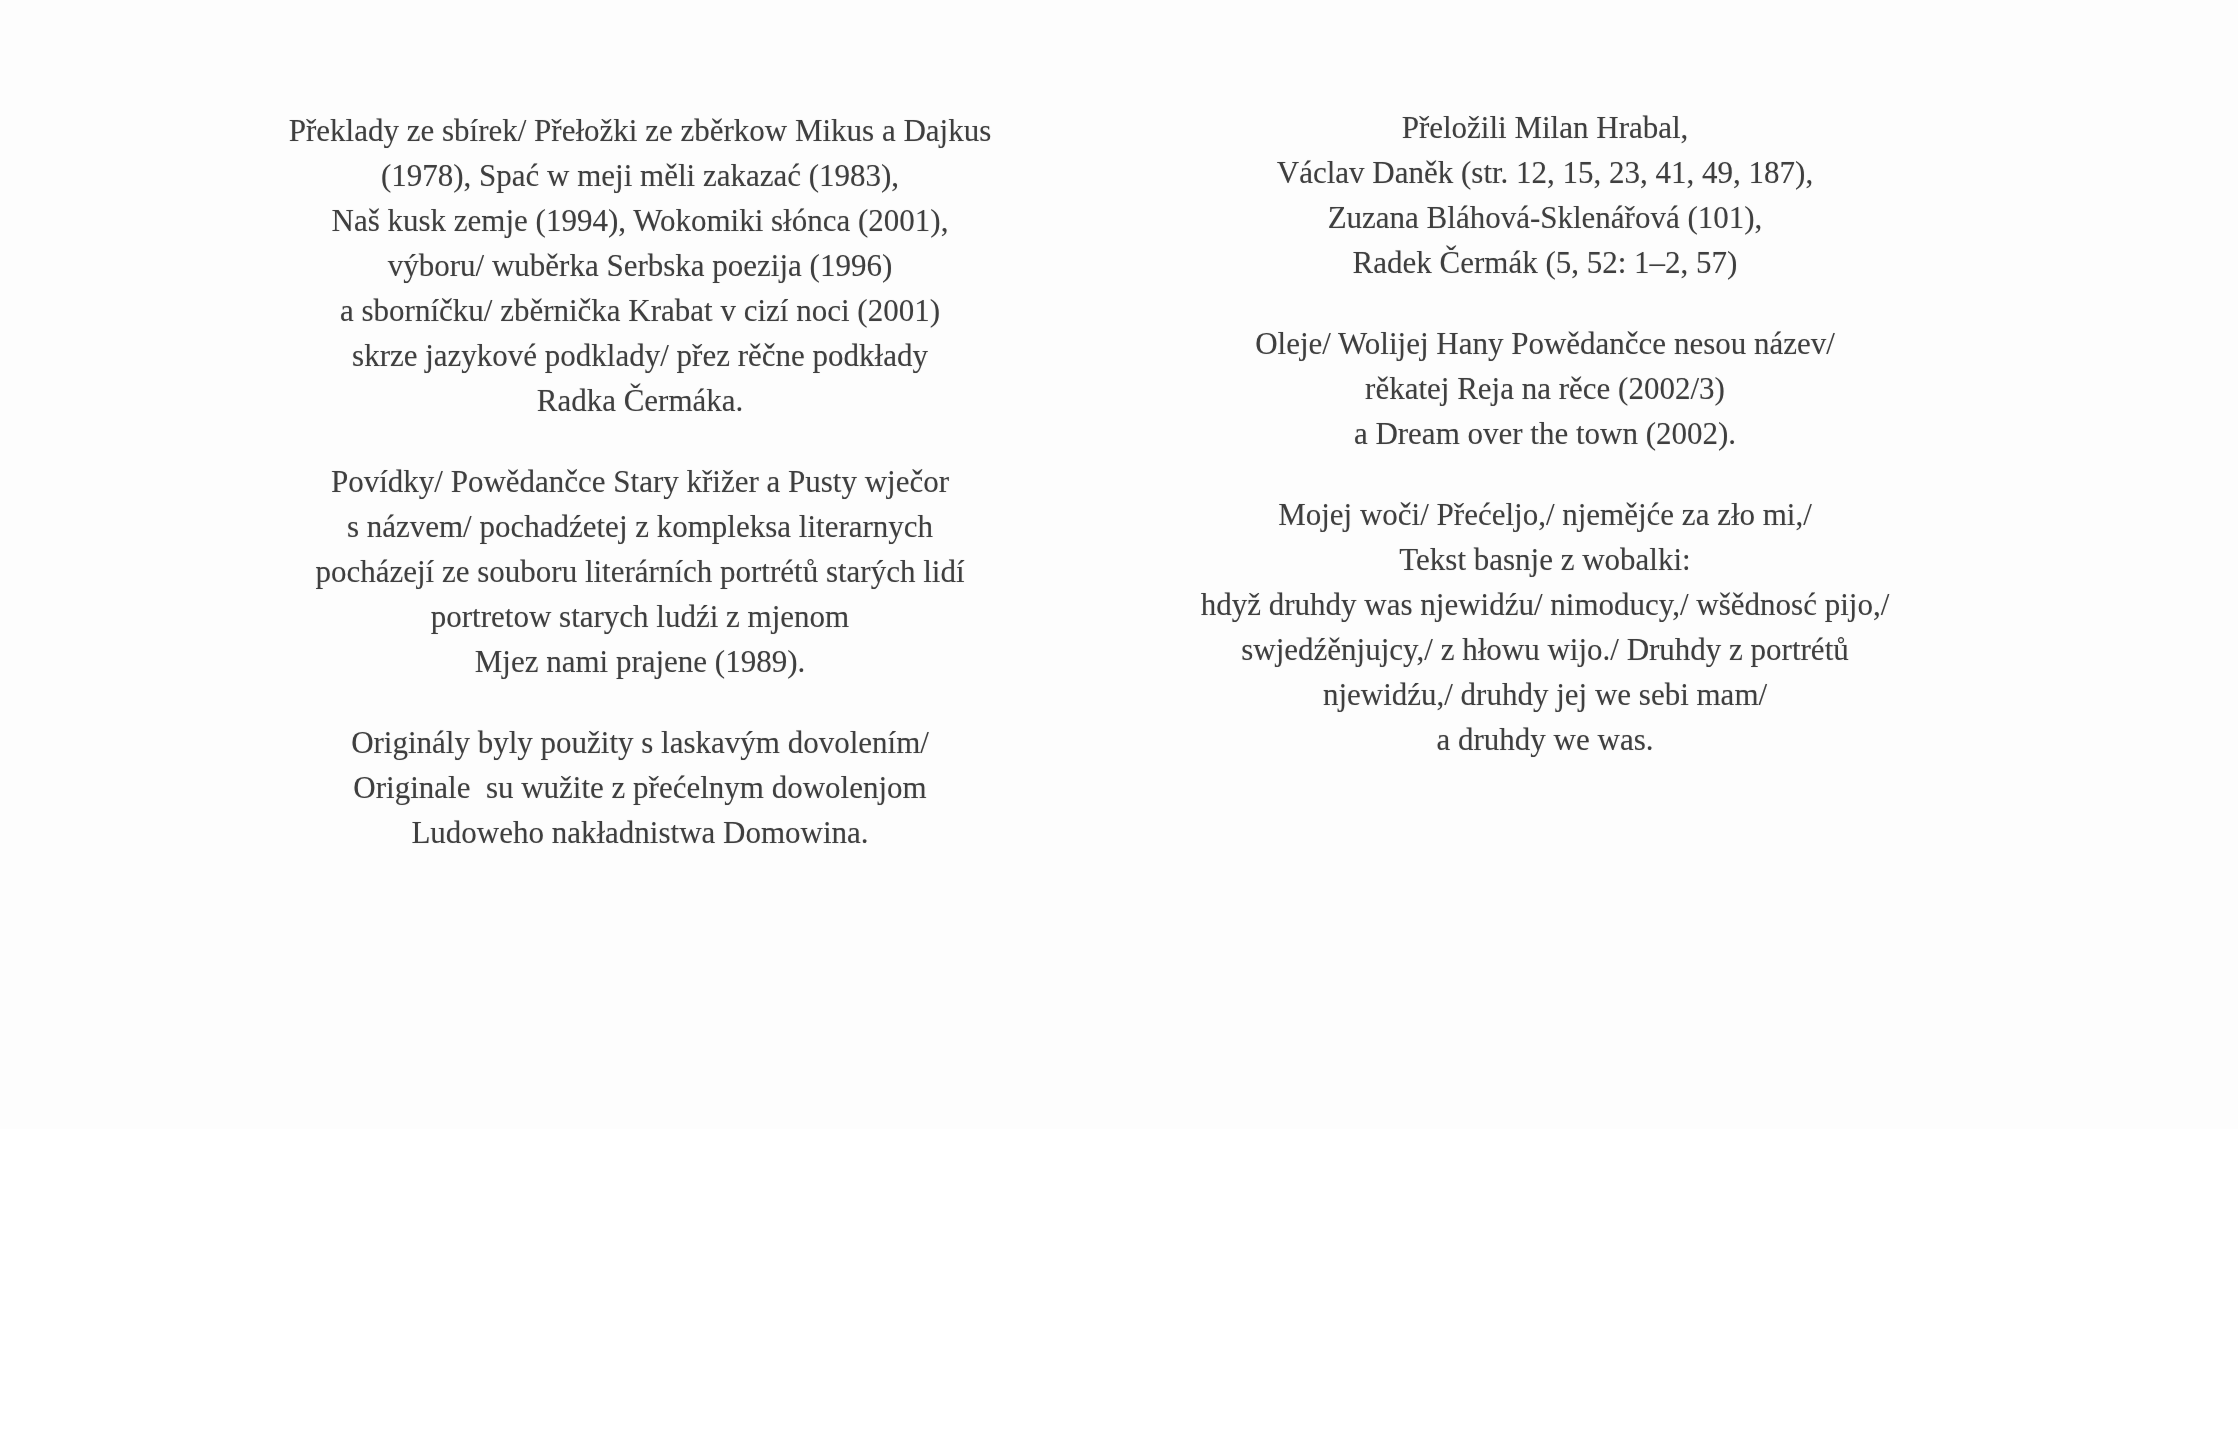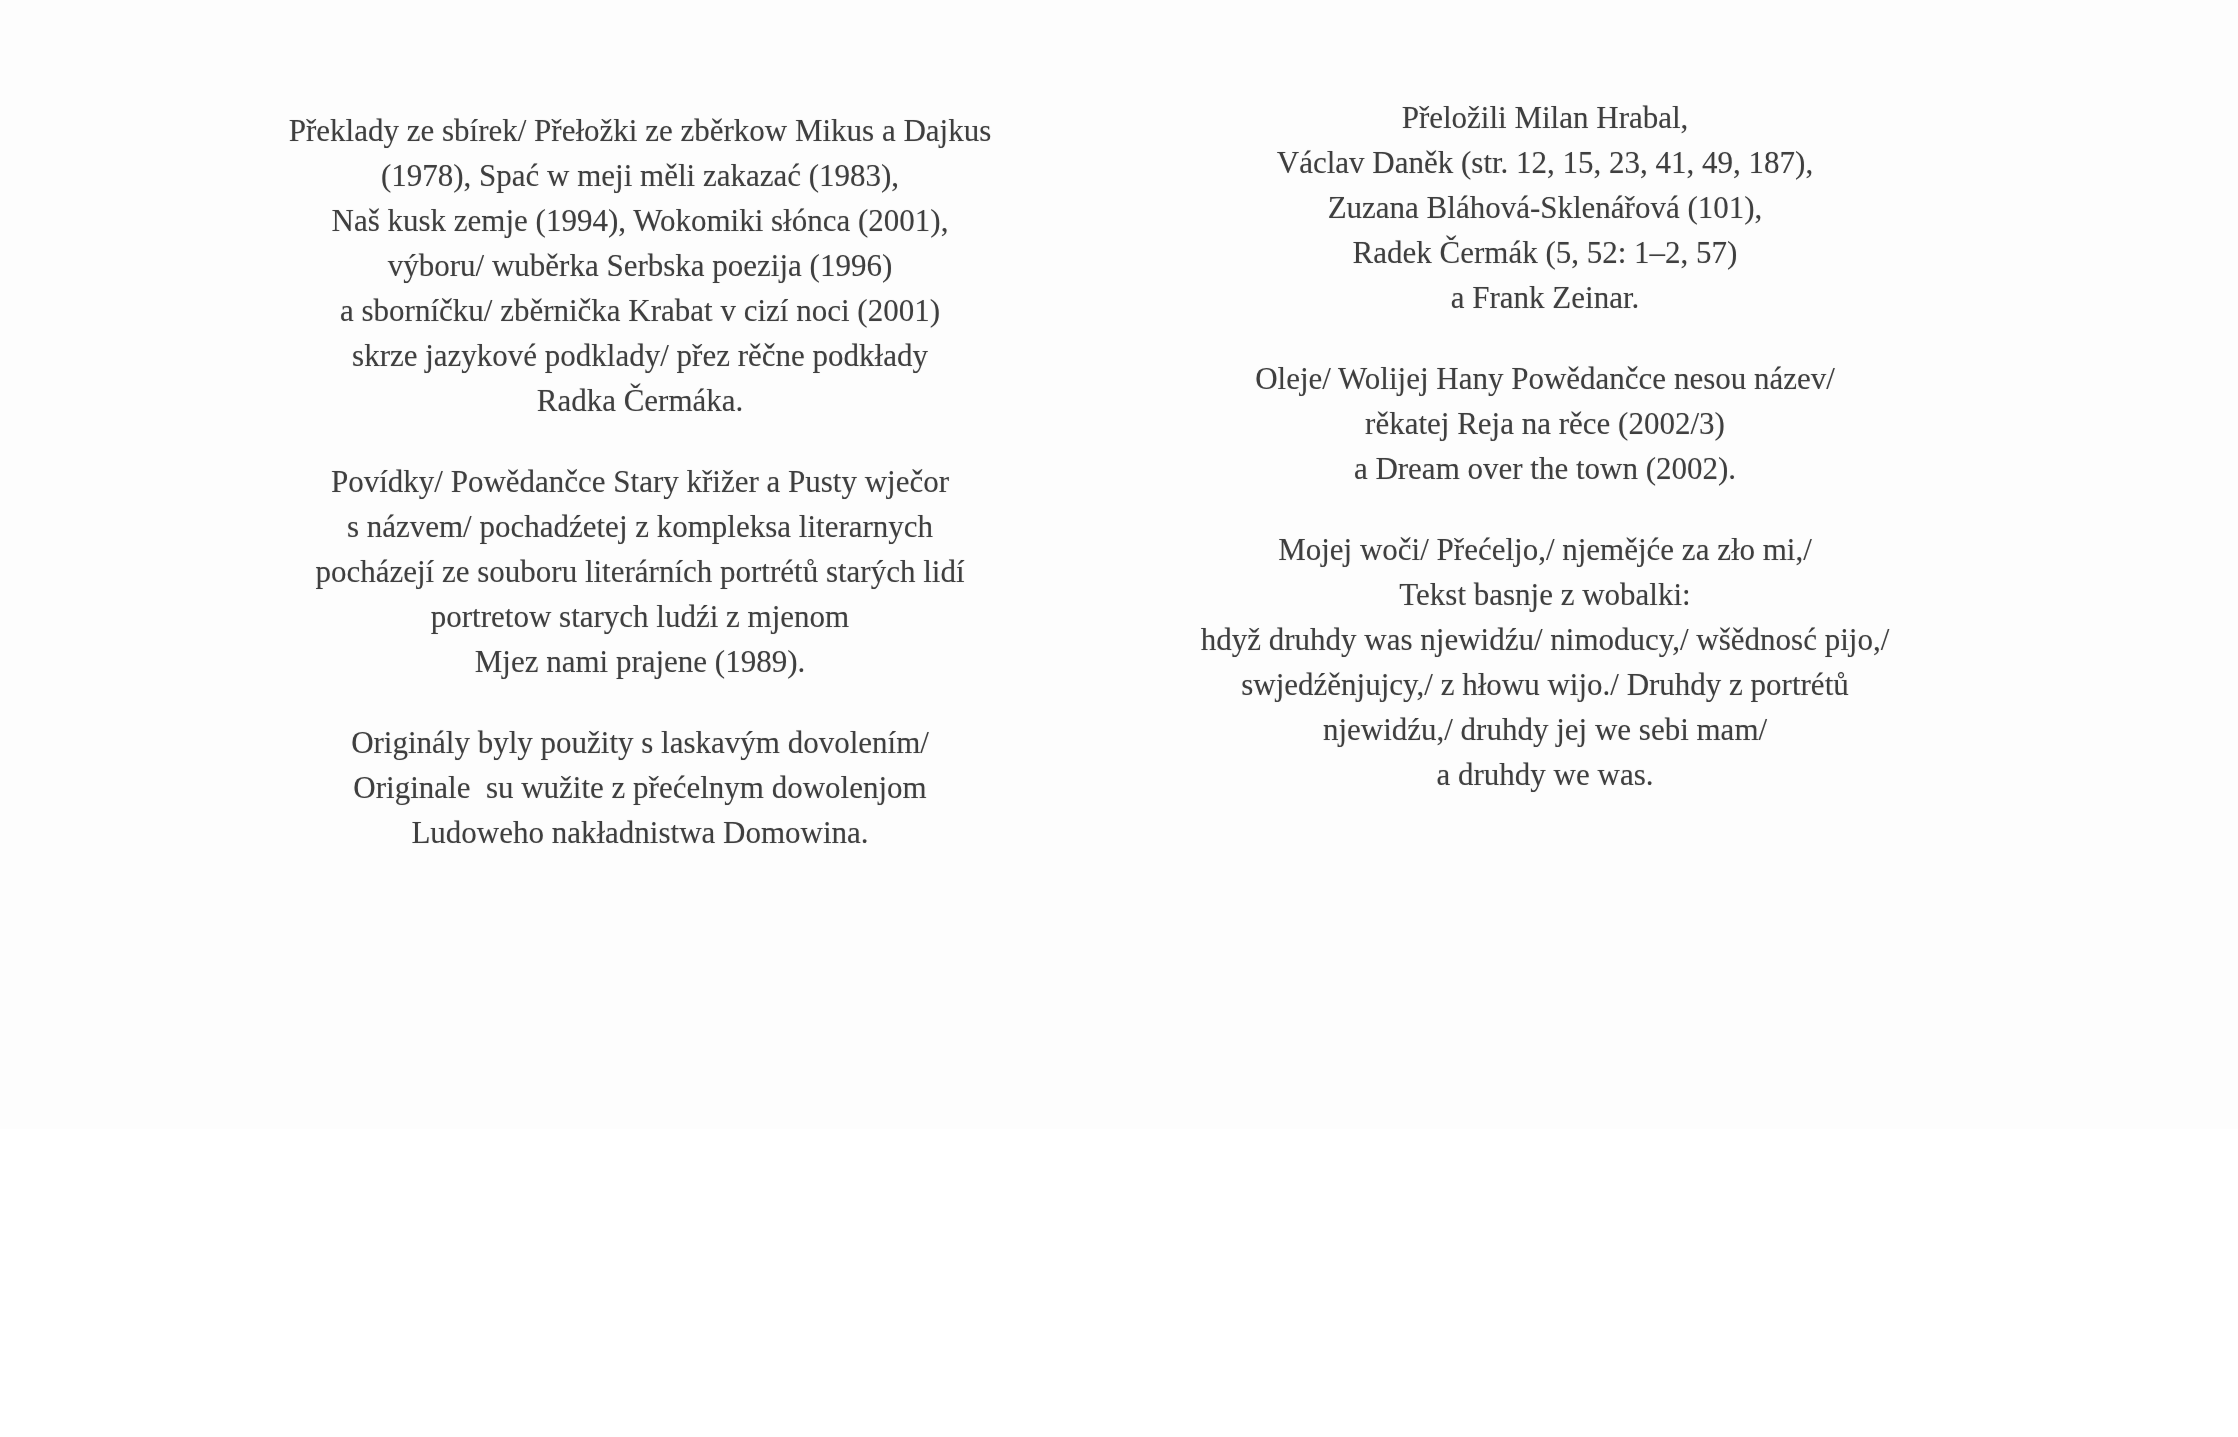--- a/index.html
+++ b/index.html
@@ -23,21 +23,21 @@
     line-height: 45px;
     text-shadow: 0 0 1px rgba(70,70,70,0.35);
   }
   .page-text.left {
     left: 240px;
     top: 108px;
     width: 800px;
   }
   .page-text.right {
     left: 1145px;
-    top: 95px;
+    top: 105px;
     width: 800px;
   }
   .para {
     margin: 0 0 36px 0;
   }
   .line {
     white-space: pre;
   }
   .scan-bar {
     position: absolute;
@@ -75,21 +75,20 @@
         <div class="line">Originale  su wužite z přećelnym dowolenjom</div>
         <div class="line">Ludoweho nakładnistwa Domowina.</div>
       </div>
     </div>
   <div class="page-text right">
       <div class="para">
         <div class="line">Přeložili Milan Hrabal,</div>
         <div class="line">Václav Daněk (str. 12, 15, 23, 41, 49, 187),</div>
         <div class="line">Zuzana Bláhová-Sklenářová (101),</div>
         <div class="line">Radek Čermák (5, 52: 1–2, 57)</div>
-        <div class="line">a Frank Zeinar.</div>
       </div>
       <div class="para">
         <div class="line">Oleje/ Wolijej Hany Powědančce nesou název/</div>
         <div class="line">rěkatej Reja na rěce (2002/3)</div>
         <div class="line">a Dream over the town (2002).</div>
       </div>
       <div class="para">
         <div class="line">Mojej woči/ Přećeljo,/ njemějće za zło mi,/</div>
         <div class="line">Tekst basnje z wobalki:</div>
         <div class="line">hdyž druhdy was njewidźu/ nimoducy,/ wšědnosć pijo,/</div>

